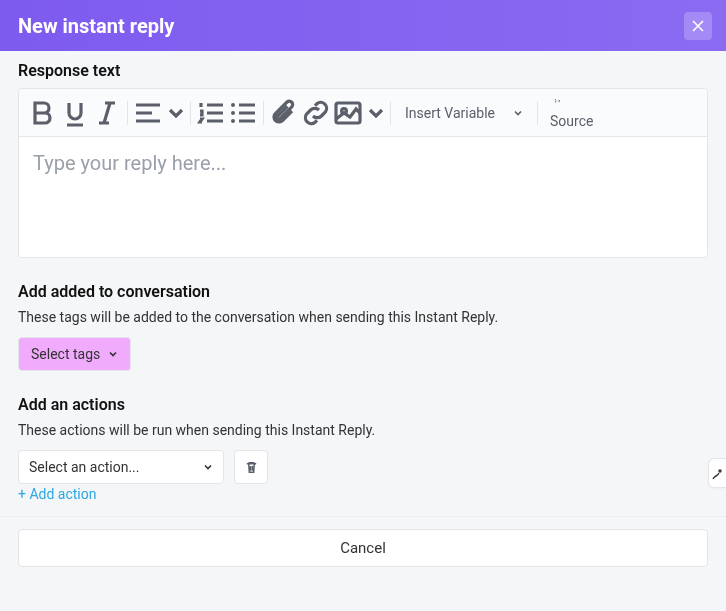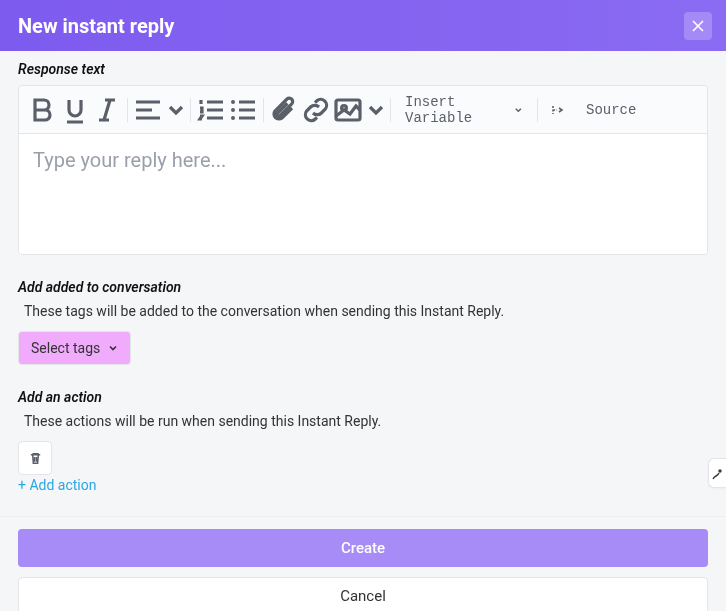--- a/index.html
+++ b/index.html
@@ -34,50 +34,47 @@
     justify-content: center;
     cursor: pointer;
   }
   .close-btn svg { width: 14px; height: 14px; stroke: #fff; }
   .body {
     padding: 10px 18px 0 18px;
     height: 465px;
     overflow: hidden;
   }
   .section-label {
-    font-size: 14px;
+    font-size: 16px;
     font-weight: 600;
     color: #111;
     margin-bottom: 8px;
-    font-style: italic;
   }
   .section-desc {
     font-size: 14px;
     color: #333;
     margin-bottom: 12px;
     margin-top: 3px;
-    margin-left: 6px;
   }
   .editor-wrap {
     border: 1px solid #e3e5e9;
     border-radius: 4px;
     background: #fff;
     margin-bottom: 24px;
   }
   .toolbar {
     height: 48px;
     border-bottom: 1px solid #e3e5e9;
     background: #fafbfc;
     display: flex;
     align-items: center;
     padding: 0 8px;
     gap: 0;
     border-top-left-radius: 4px;
     border-top-right-radius: 4px;
-    font-family: Liberation Mono, monospace;
   }
   .tb-btn {
     width: 32px;
     height: 32px;
     display: flex;
     align-items: center;
     justify-content: center;
     color: #5a5f6a;
     cursor: pointer;
     border-radius: 3px;
@@ -101,28 +98,29 @@
     width: 138px;
     height: 32px;
     padding: 0 10px;
     color: #5a5f6a;
     font-size: 14px;
     cursor: pointer;
     border-radius: 3px;
   }
   .source-btn {
     display: flex;
-    align-items: center;
-    gap: 20px;
+    align-items: flex-start;
+    gap: 8px;
     height: 32px;
     padding: 0 8px;
     color: #5a5f6a;
     font-size: 14px;
     cursor: pointer;
     border-radius: 3px;
+    flex-direction: column;
   }
   .editor-area {
     min-height: 120px;
     padding: 14px;
     font-size: 20px;
     color: #9aa0aa;
     background: #fff;
     border-bottom-left-radius: 4px;
     border-bottom-right-radius: 4px;
   }
@@ -348,37 +346,40 @@
   <div class="tags-row">
     <div class="select-chip">
       <span>Select tags</span>
       <svg viewBox="0 0 10 10" width="10" height="10">
           <path d="M2 3.5 L5 6.5 L8 3.5"></path>
         </svg>
     </div>
   </div>
 
   
-  <div class="section-label">Add an action</div>
+  <div class="section-label">Add an actions</div>
   <div class="section-desc">These actions will be run when sending this Instant Reply.</div>
   <div class="action-row">
+    <div class="action-select">
+      <span>Select an action...</span>
+      <svg viewBox="0 0 10 10" width="10" height="10">
+          <path d="M2 3.5 L5 6.5 L8 3.5"></path>
+        </svg>
+    </div>
     <div class="trash-btn">
       <svg viewBox="0 0 16 16" width="15" height="15">
           <path d="M3 4h10M5.5 4V3h5v1M5 4l.7 9h4.6L11 4M7 6.5v5M9 6.5v5"></path>
         </svg>
     </div>
   </div>
   <div class="add-action">+ Add action</div>
 
 </div>
 
 <div class="footer">
-  <div class="btn btn-primary">
-    <span>Create</span>
-  </div>
   <div class="btn btn-secondary">
     <span>Cancel</span>
   </div>
 </div>
 
 <div class="float-icon">
   <svg viewBox="0 0 12 16" width="12" height="16" style="stroke-width:1.4">
       <path d="M1 14c2-4 4-2 6-6"></path>
       <circle cx="8" cy="6" r="1"></circle>
     </svg>

